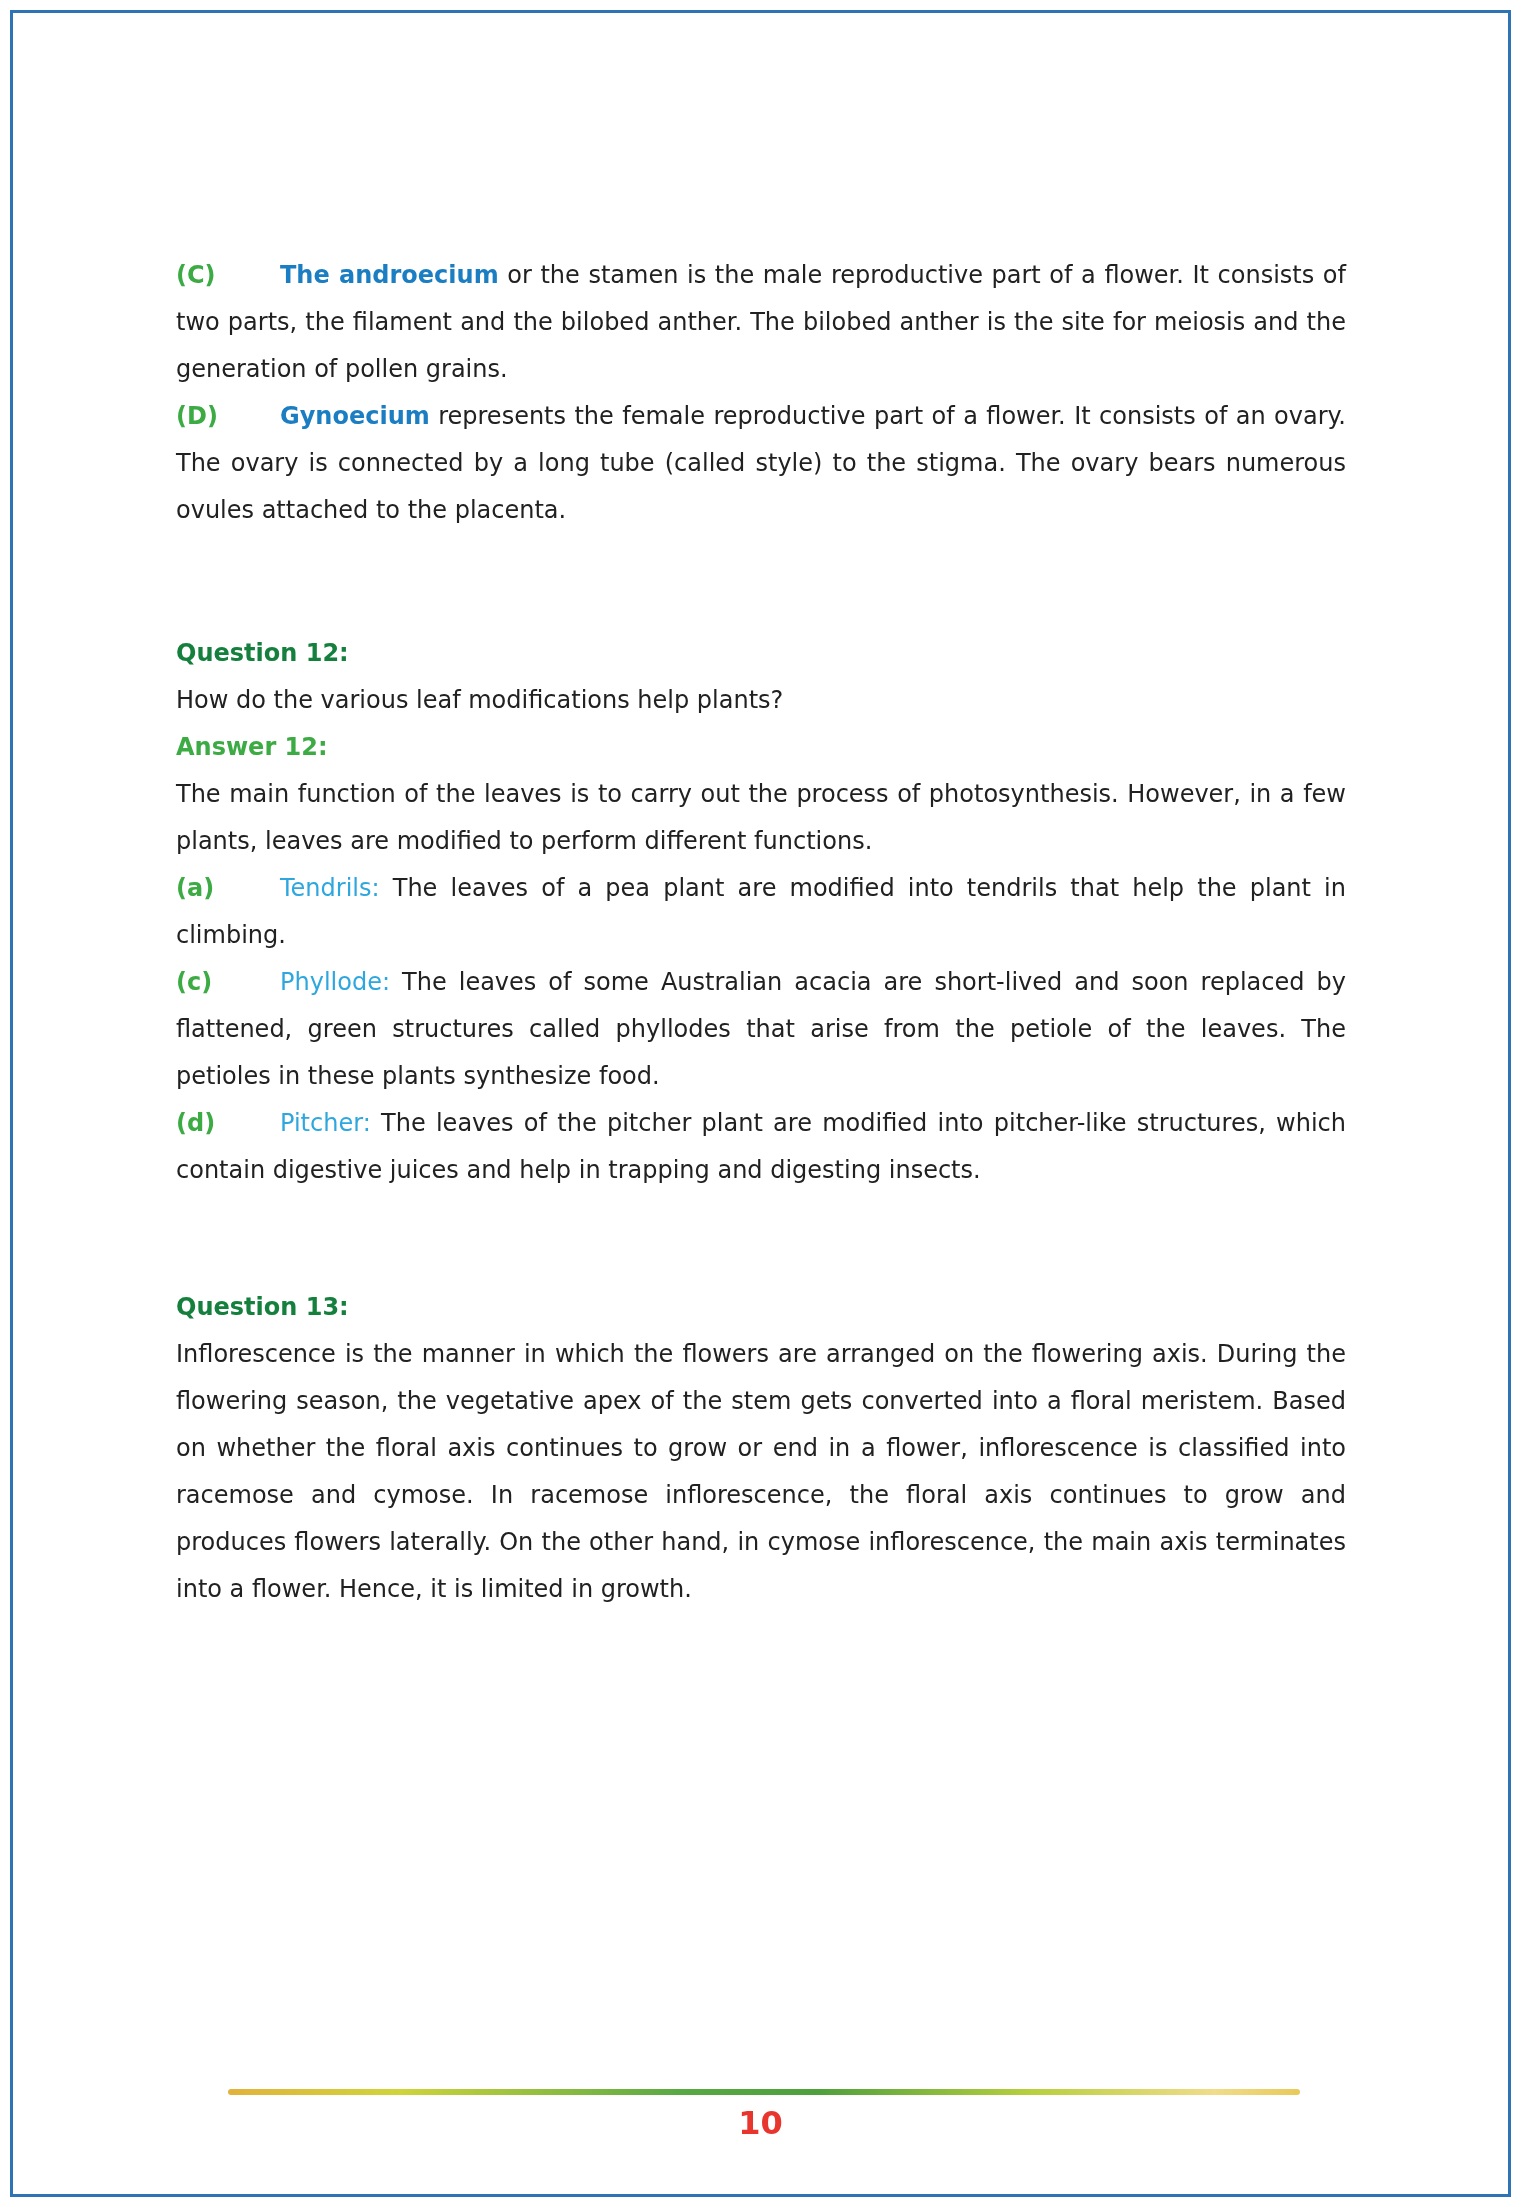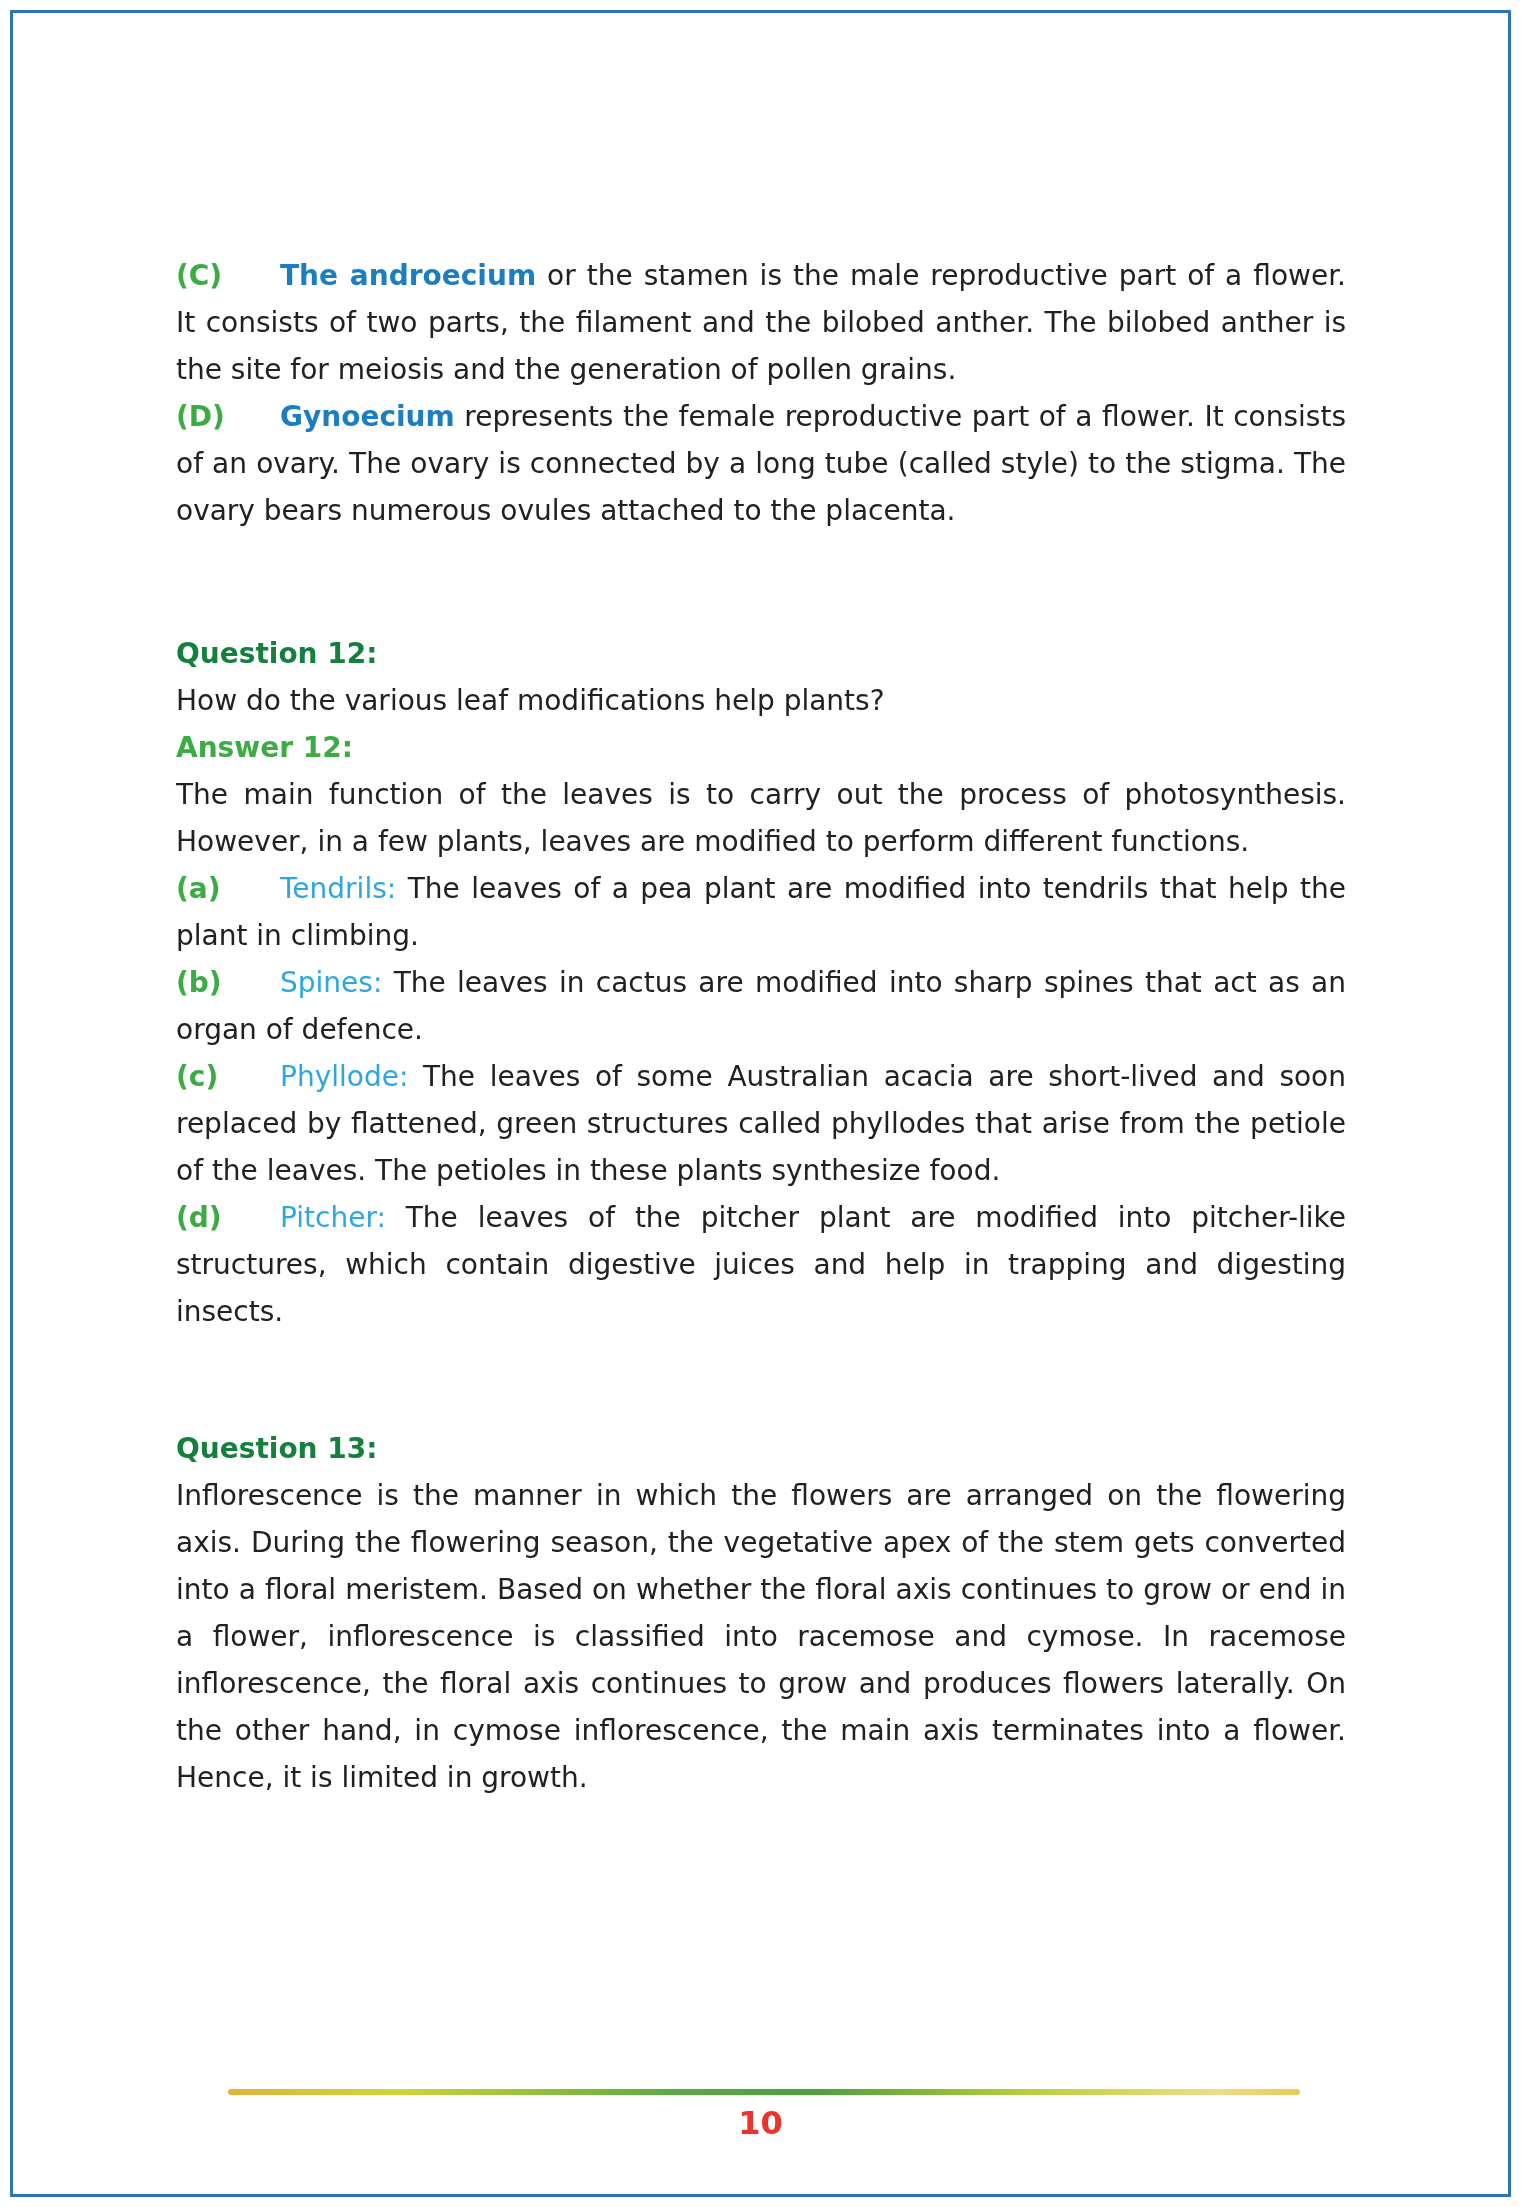--- a/index.html
+++ b/index.html
@@ -26,21 +26,21 @@
     left: 176px;
     top: 252px;
     width: 1170px;
     font-size: 24px;
     line-height: 47px;
     text-align: justify;
   }
   .content p, .content h3 {
     margin: 0;
     padding: 0;
-    font-size: 28px;
+    font-size: 24px;
     line-height: 47px;
   }
   .heading { font-weight: bold; text-align: left; }
   .green { color: #3cab44; font-weight: bold; }
   .blue  { color: #1c7ec2; font-weight: bold; }
   .red   { color: #15803d; font-weight: bold; }
   .cyan  { color: #2da7de; font-weight: normal; }
   .plabel {
     display: inline-block;
     width: 104px;
@@ -88,22 +88,20 @@
     <span>represents the female reproductive part of a flower. It consists of an ovary. The ovary is connected by a long tube (called style) to the stigma. The ovary bears numerous ovules attached to the placenta.</span></p>
 
   <h3 class="red heading section-gap">Question 12:</h3>
   <p>How do the various leaf modifications help plants?</p>
   <h3 class="green heading">Answer 12:</h3>
   <p>The main function of the leaves is to carry out the process of photosynthesis. However, in a few plants, leaves are modified to perform different functions.</p>
 
   <p><span class="plabel green">(a)</span><span class="cyan">Tendrils:</span>
     <span>The leaves of a pea plant are modified into tendrils that help the plant in climbing.</span></p>
 
-  <p><span class="plabel green">(b)</span><span class="cyan">Spines:</span>
-    <span>The leaves in cactus are modified into sharp spines that act as an organ of defence.</span></p>
 
   <p><span class="plabel green">(c)</span><span class="cyan">Phyllode:</span>
     <span>The leaves of some Australian acacia are short-lived and soon replaced by flattened, green structures called phyllodes that arise from the petiole of the leaves. The petioles in these plants synthesize food.</span></p>
 
   <p><span class="plabel green">(d)</span><span class="cyan">Pitcher:</span>
     <span>The leaves of the pitcher plant are modified into pitcher-like structures, which contain digestive juices and help in trapping and digesting insects.</span></p>
 
   <h3 class="red heading section-gap2">Question 13:</h3>
   <p>Inflorescence is the manner in which the flowers are arranged on the flowering axis. During the flowering season, the vegetative apex of the stem gets converted into a floral meristem. Based on whether the floral axis continues to grow or end in a flower, inflorescence is classified into racemose and cymose. In racemose inflorescence, the floral axis continues to grow and produces flowers laterally. On the other hand, in cymose inflorescence, the main axis terminates into a flower. Hence, it is limited in growth.</p>
 

